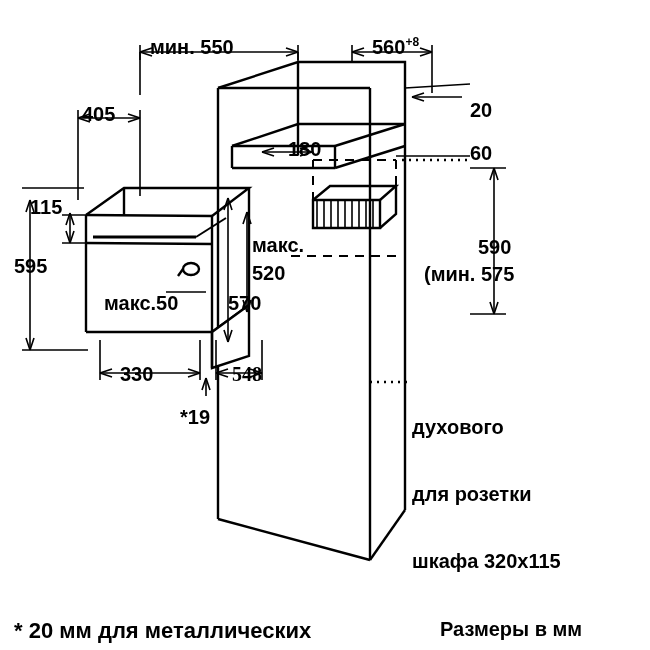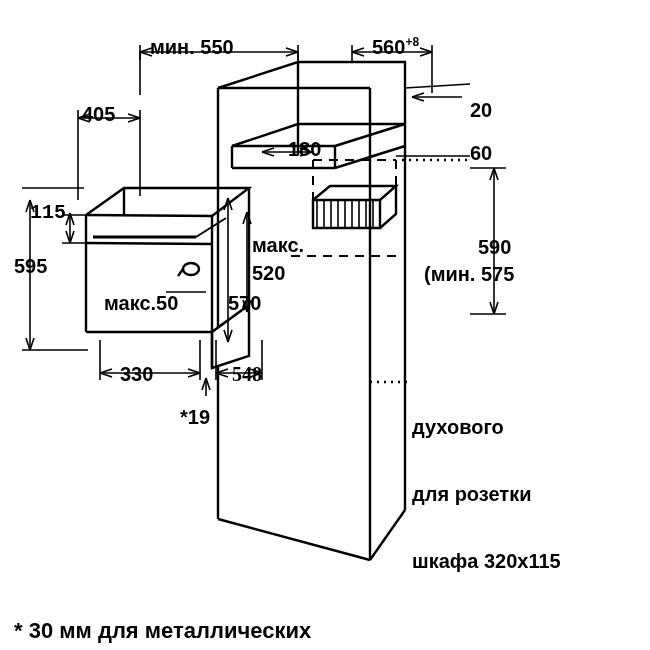--- a/index.html
+++ b/index.html
@@ -179,21 +179,21 @@
   <div class="lbl s20" style="left:372px; top:36px;"><span>560</span><span class="sup">+8</span></div>
 
   <div class="lbl s20" style="left:82px; top:103px;">405</div>
 
   <div class="lbl s20" style="left:470px; top:99px;">20</div>
 
   <div class="lbl s20" style="left:276px; top:138px;margin-left:12px;">180</div>
 
   <div class="lbl s20" style="left:424px; top:142px;margin-left:46px;">60</div>
 
-  <div class="lbl s20" style="left:30px; top:202px;font-family:Liberation Mono, monospace;">115</div>
+  <div class="lbl s20" style="left:30px; top:196px;">115</div>
 
   <div class="lbl s20" style="left:14px; top:255px;">595</div>
 
   <div class="lbl s20" style="left:252px; top:234px;">макс.</div>
   <div class="lbl s20" style="left:252px; top:262px;">520</div>
 
   <div class="lbl s20" style="left:228px; top:292px;">570</div>
 
   <div class="lbl s20" style="left:104px; top:292px;">макс.50</div>
 
@@ -204,18 +204,19 @@
   <div class="lbl s20" style="left:478px; top:236px;">590</div>
   <div class="lbl s20" style="left:424px; top:263px;">(мин. 575</div>
 
   <div class="lbl s20" style="left:412px; top:371px;">
     <div>духового</div>
     <div>для розетки</div>
     <div>шкафа 320х115</div>
   </div>
 
   <div class="lbl s22" style="left:14px; top:570px;">
-    <div>* 30 мм для металлических</div>
+    <div>* 20 мм для металлических</div>
     
   </div>
 
+  <div class="lbl s20" style="left:440px; top:618px;">Размеры в мм</div>
 
 </div>
 
 </body></html>

